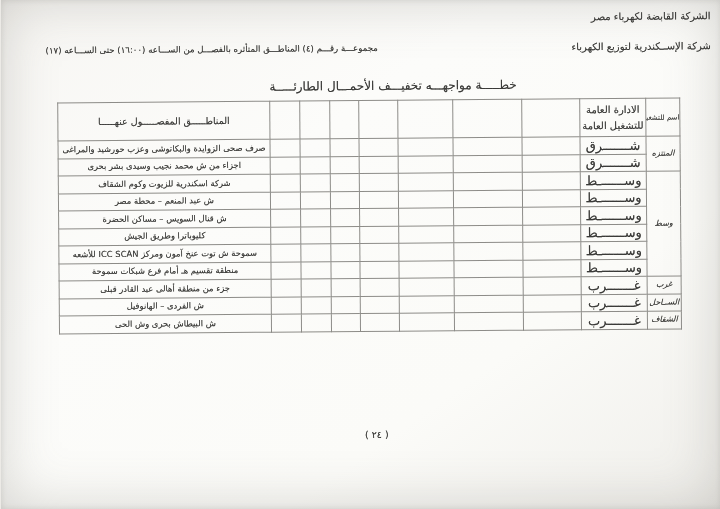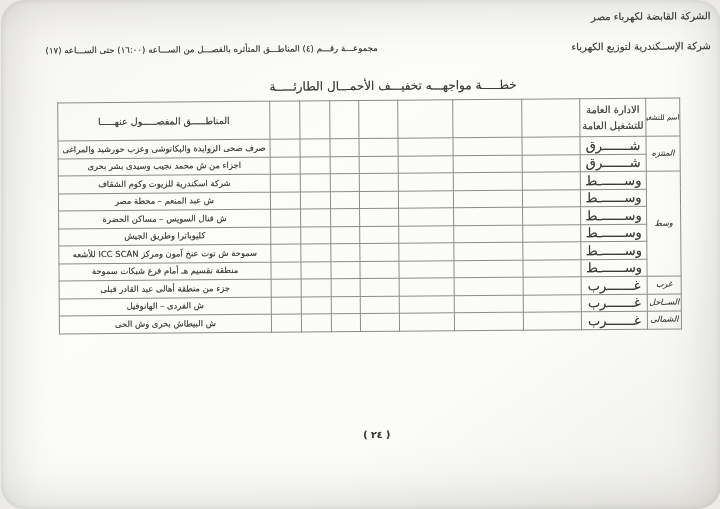--- a/index.html
+++ b/index.html
@@ -7,21 +7,20 @@
     width: 720px; height: 509px;
     overflow: hidden;
     background: #eceae6;
     font-family: "DejaVu Sans", sans-serif;
   }
   .sheet {
     position: absolute; inset: 0;
     background: linear-gradient(145deg, #f7f6f3 0%, #fcfcfa 35%, #fbfbf8 70%, #efeeea 100%);
     box-shadow: inset 0 0 55px rgba(110,108,100,.28), inset 0 0 6px rgba(90,90,85,.18);
     color: #3a3a38;
-    border-radius: 24px;
   }
   .tilt { position: absolute; inset: 0; transform: rotate(-0.45deg); transform-origin: 50% 40%; }
   .txt { text-shadow: 0 0 .5px rgba(55,55,50,.55); }
 
   .company { position: absolute; top: 13px; right: 9px; text-align: right; font-size: 10px; line-height: 1.1; }
   .company .l2 { margin-top: 19px; }
 
   .group-line { position: absolute; top: 43px; left: 78px; width: 300px; font-size: 8.6px; direction: rtl; text-align: left; white-space: nowrap; }
 
   .title { position: absolute; top: 79px; left: 237px; width: 312px; text-align: center; font-size: 12px; }
@@ -39,21 +38,21 @@
   }
   .grid tr { height: 17.5px; }
   .grid tr.hdr { height: 38px; }
   .cell-area  { font-size: 8.4px; line-height: 1.1; }
   .cell-ctrl  { font-size: 13px; white-space: nowrap; }
   .cell-sector{ font-size: 8px; line-height: 1.2; font-style: italic; }
   .areash     { font-size: 9.5px; }
   .ctrlh      { font-size: 10px; line-height: 1.55; }
   .sectorh    { font-size: 7px; white-space: nowrap; }
 
-  .pagenum { position: absolute; top: 429px; left: 338px; width: 72px; text-align: center; font-size: 9.5px; letter-spacing: 1px; font-weight: bold; }
+  .pagenum { position: absolute; top: 429px; left: 338px; width: 72px; text-align: center; font-size: 9.5px; letter-spacing: 1px; }
 </style>
 </head>
 <body>
 
 <div class="sheet">
   <div class="tilt">
 
     <div class="company txt">
       <div class="l1">الشركة القابضة لكهرباء مصر</div>
       <div class="l2">شركة الإســكندرية لتوزيع الكهرباء</div>
@@ -203,21 +202,21 @@
         <td class="e"></td>
             <td class="e"></td>
             <td class="e"></td>
             <td class="e"></td>
             <td class="e"></td>
             <td class="e"></td>
             <td class="e"></td>
         <td class="cell-area">ش الفردى – الهانوفيل</td>
       </tr>
       <tr>
-        <td class="cell-sector">الشمالى</td>
+        <td class="cell-sector">الشقاف</td>
         <td class="cell-ctrl">غـــــــرب</td>
         <td class="e"></td>
             <td class="e"></td>
             <td class="e"></td>
             <td class="e"></td>
             <td class="e"></td>
             <td class="e"></td>
             <td class="e"></td>
         <td class="cell-area">ش البيطاش بحرى وش الحى</td>
       </tr>

